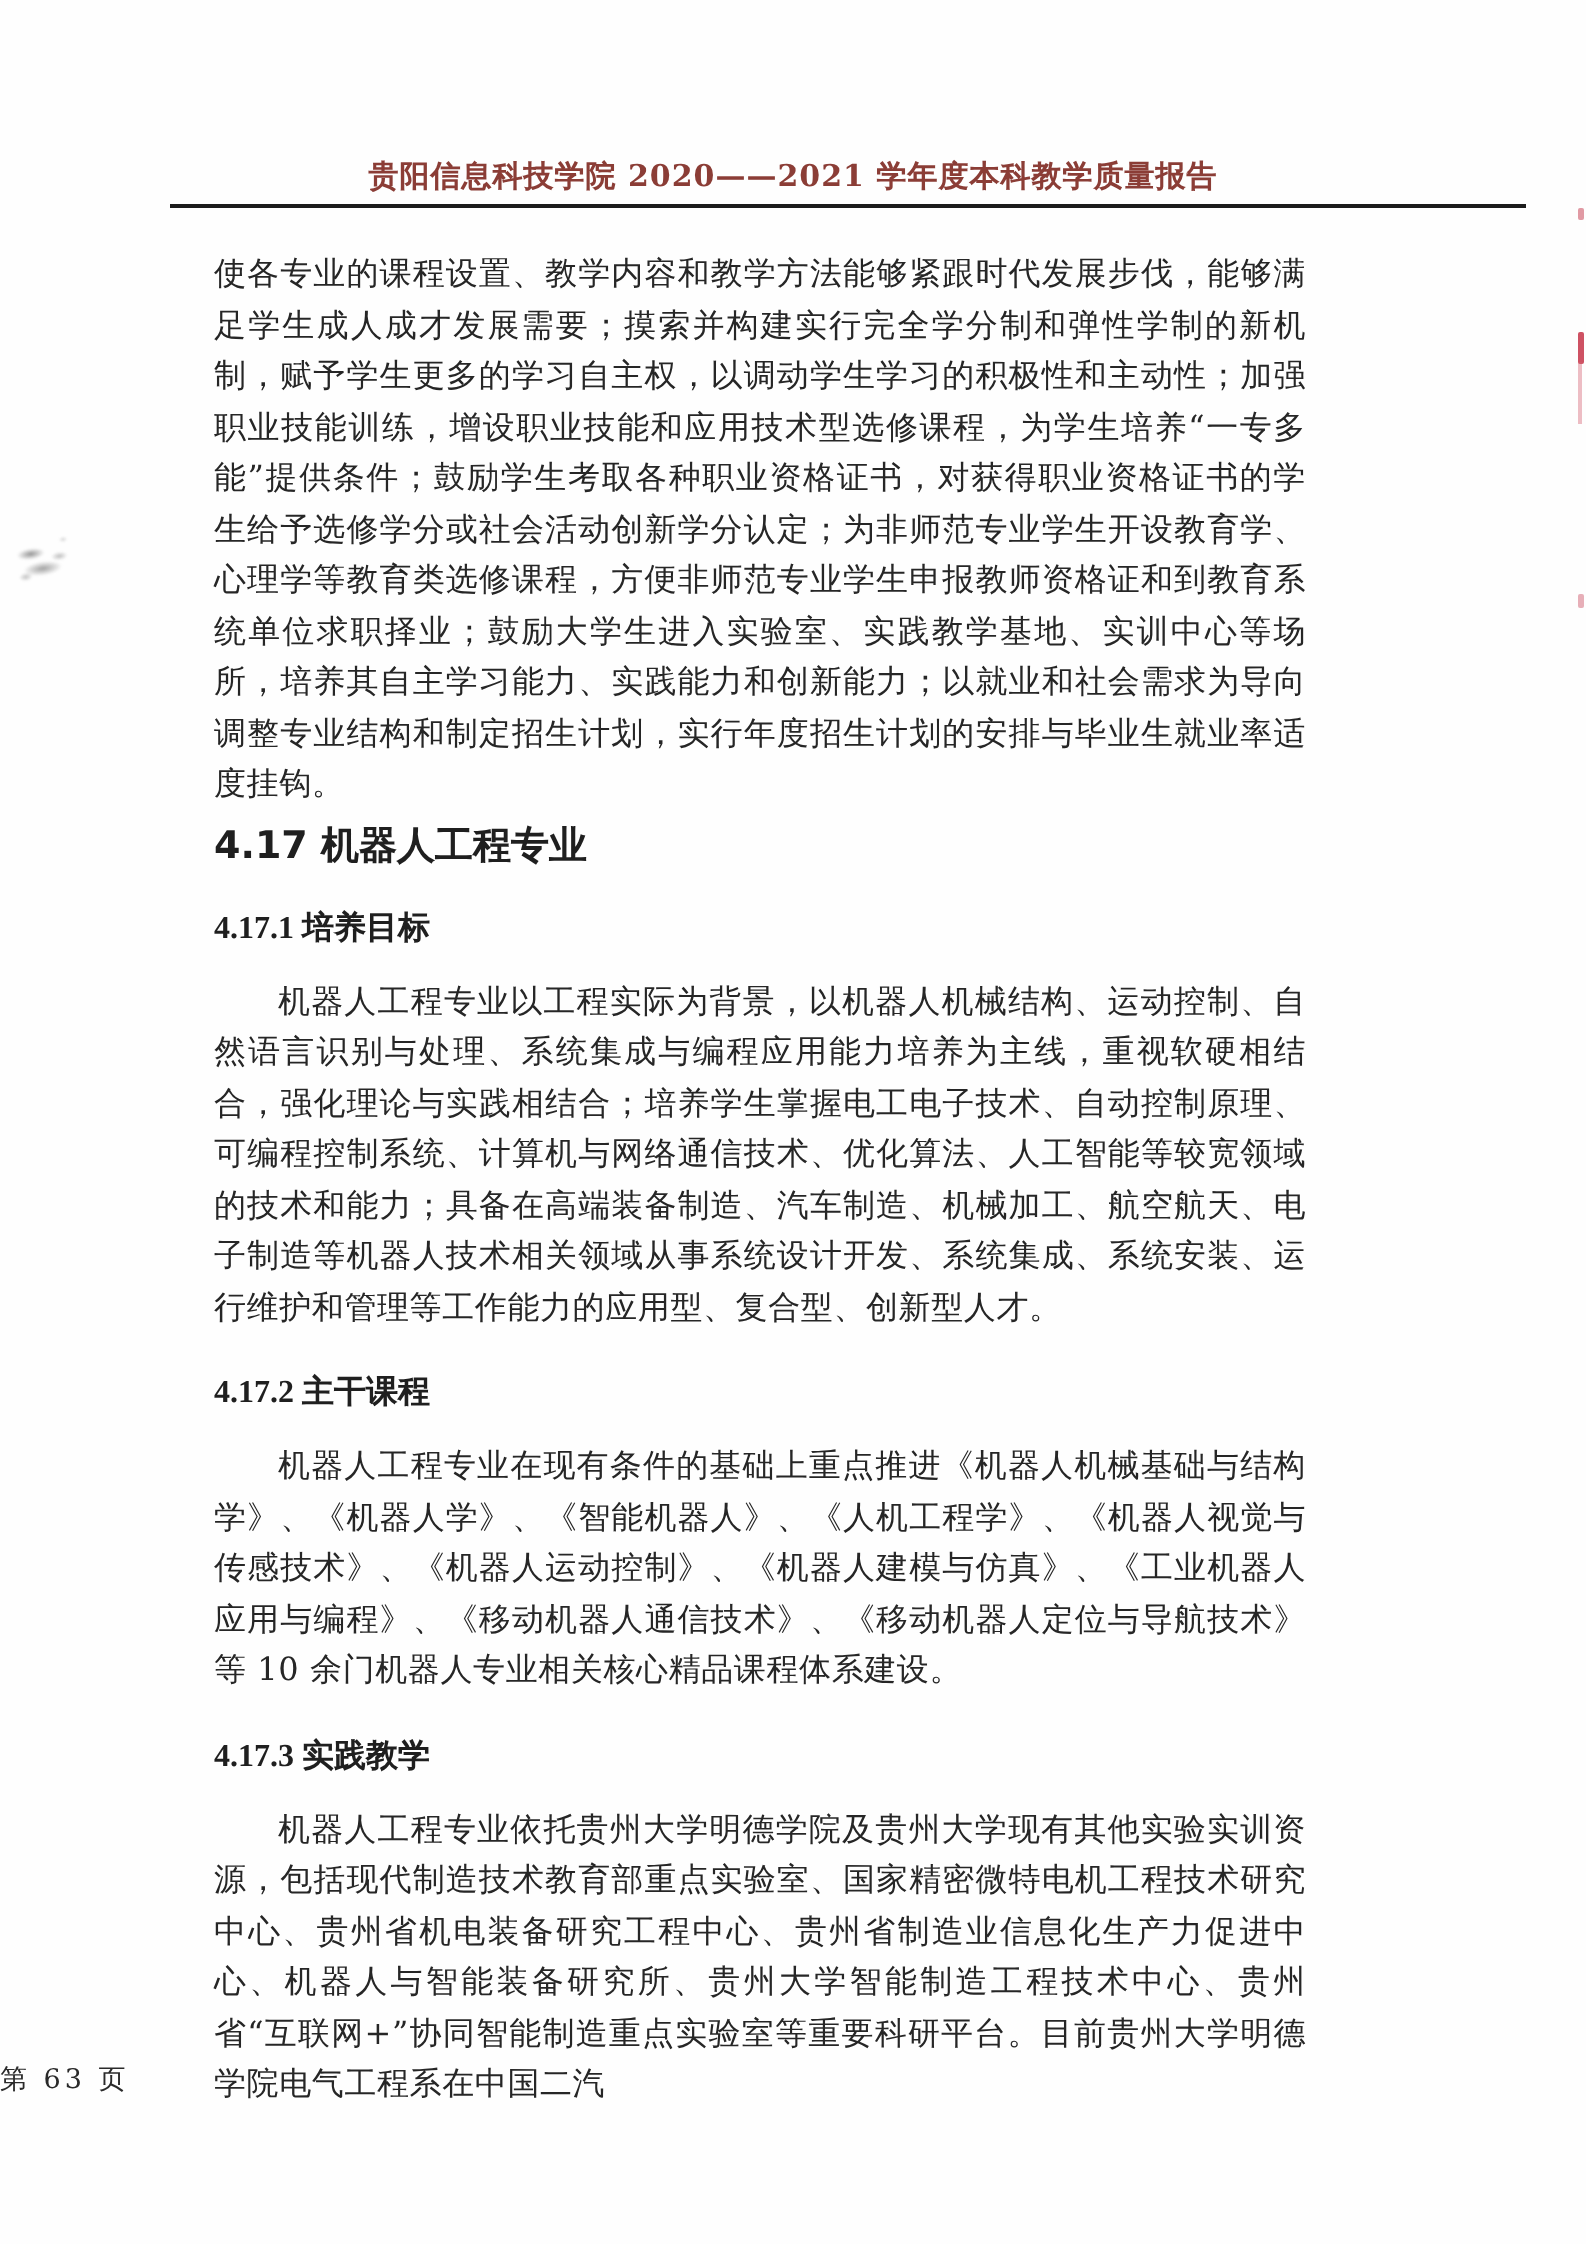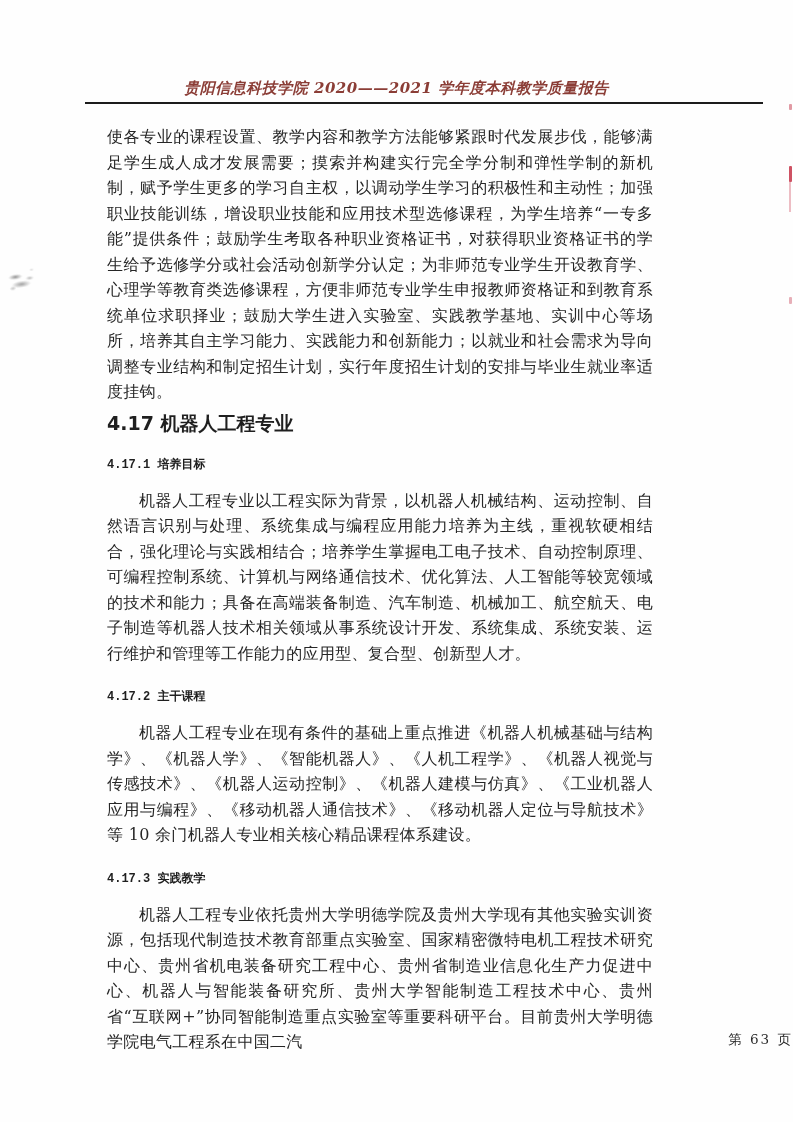--- a/index.html
+++ b/index.html
@@ -17,21 +17,20 @@
   .header-title {
     position: absolute;
     top: 79px;
     left: 0;
     width: 100%;
     text-align: center;
     font-size: 15px;
     font-weight: bold;
     letter-spacing: 0.5px;
     color: #8b3d36;
-    font-style: italic;
   }
   .header-rule {
     position: absolute;
     top: 102px;
     left: 85px;
     width: 678px;
     height: 2px;
     background: #1c1c1c;
   }
   
@@ -53,34 +52,34 @@
   .h1 {
     margin: 6px 0 0 0;
     font-family: "DejaVu Sans", "Liberation Sans", sans-serif;
     font-size: 19px;
     font-weight: bold;
     color: #1f1f1f;
     line-height: 24px;
   }
   .h2 {
     margin: 21px 0 13px 0;
-    font-family: Liberation Mono, monospace;
-    font-size: 12px;
+    font-family: Liberation Serif, serif;
+    font-size: 16px;
     font-weight: bold;
     color: #1f1f1f;
     line-height: 20px;
   }
   .h2.first { margin-top: 20px; }
   
   .footer {
     position: absolute;
     top: 1031px;
     left: 0;
     width: 100%;
-    text-align: right;
+    text-align: left;
     font-size: 13.5px;
     color: #2a2a2a;
     letter-spacing: 2px;
   }
   
   .smudge {
     position: absolute;
     left: 3px;
     top: 261px;
     width: 40px;

